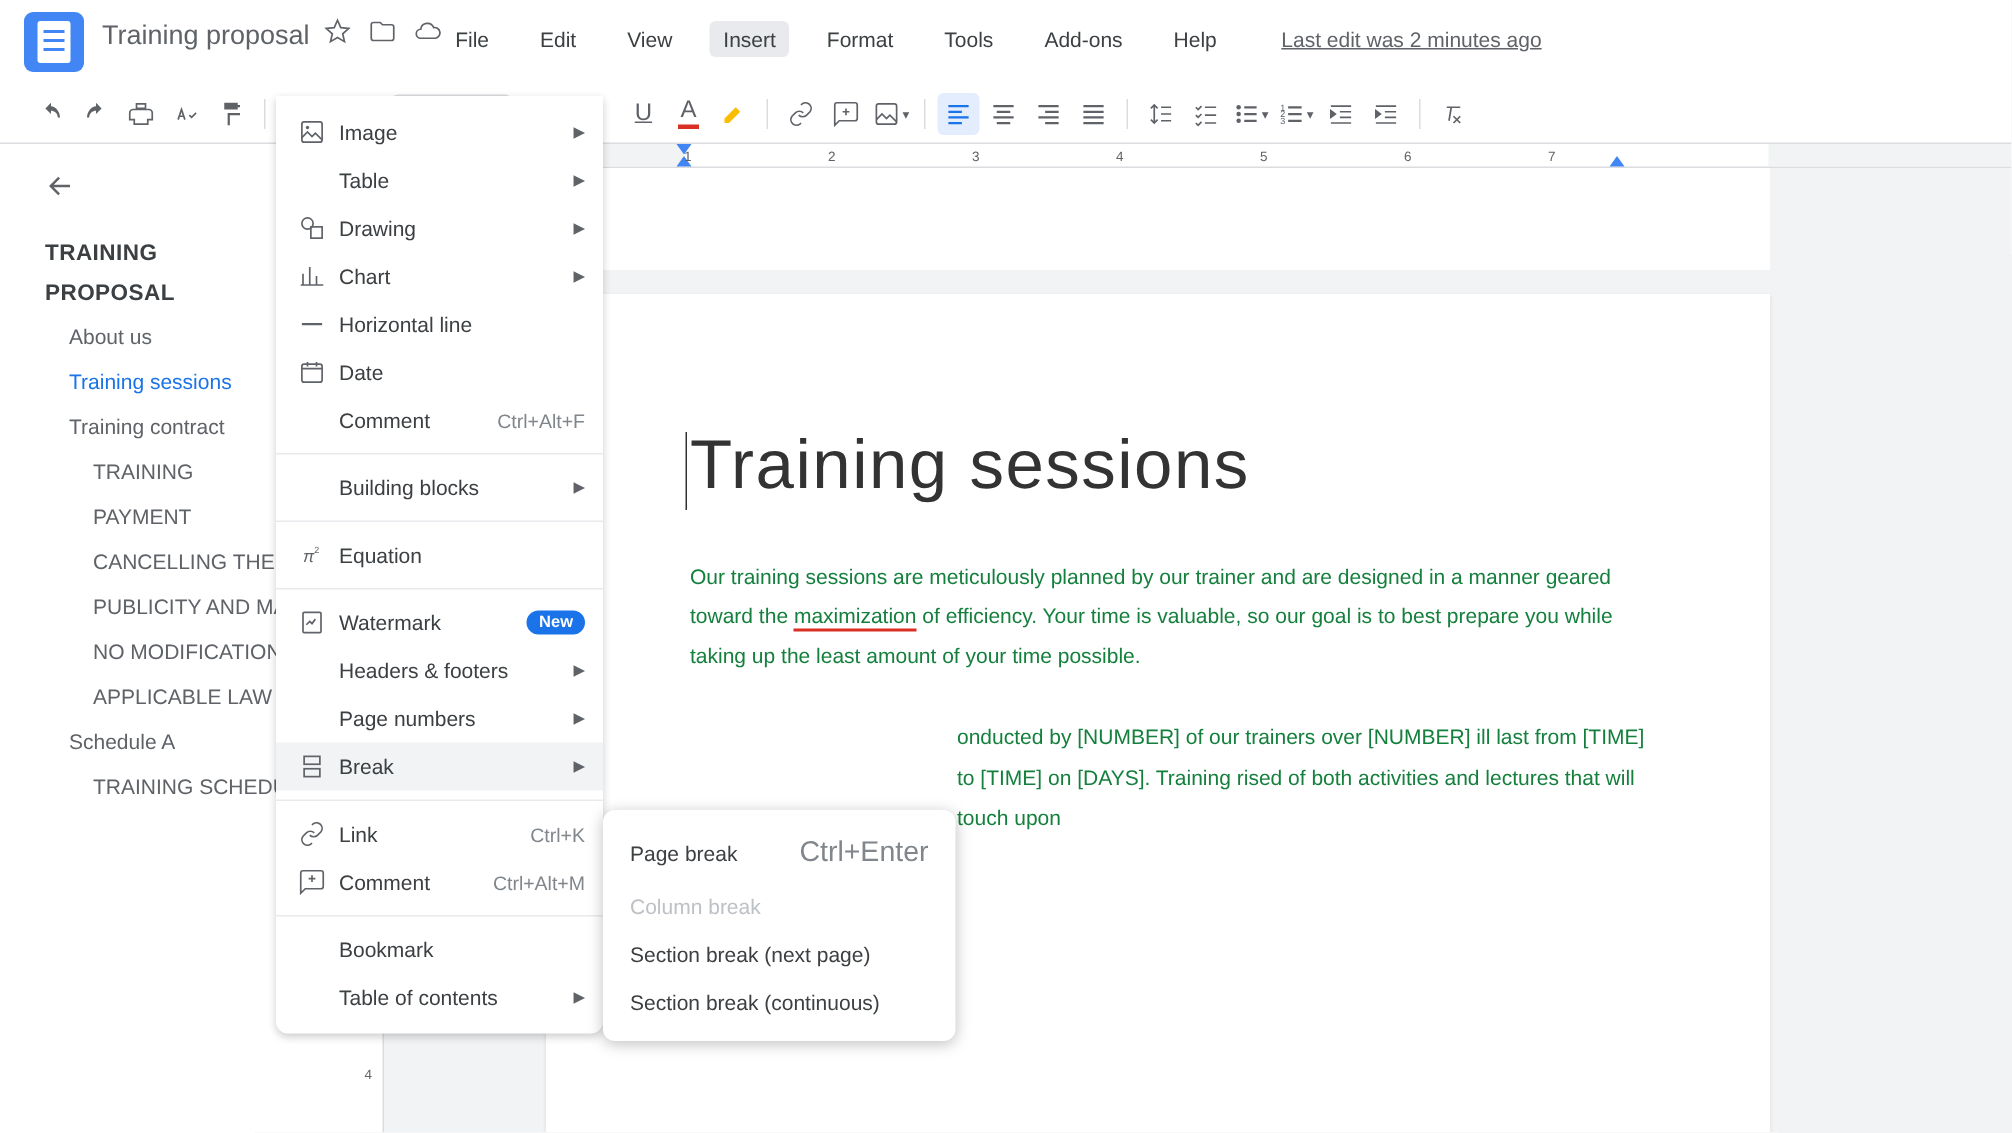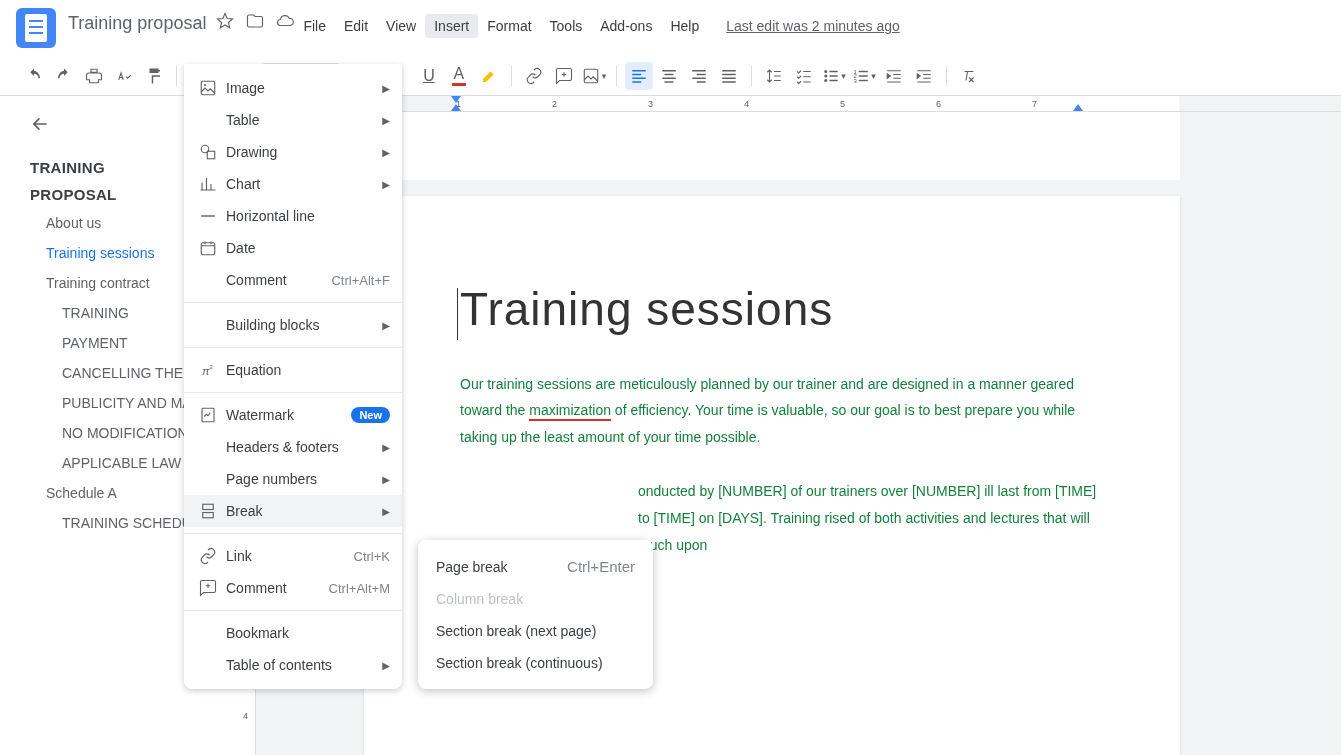--- a/index.html
+++ b/index.html
@@ -8,21 +8,21 @@
 .logo{width:40px;height:40px;background:#4285f4;border-radius:6px;margin-right:12px;display:flex;align-items:center;justify-content:center}
 .logo-inner{width:22px;height:28px;background:#fff;border-radius:2px;position:relative}
 .logo-inner::before,.logo-inner::after{content:"";position:absolute;left:4px;right:4px;height:2px;background:#4285f4}
 .logo-inner::before{top:6px}
 .logo-inner::after{top:12px;box-shadow:0 6px 0 #4285f4}
 .title-row{flex:1;display:flex;flex-direction:row}
 .doc-title{display:flex;align-items:center;gap:10px}
 .doc-title-text{font-size:18px;color:#5f6368}
 .doc-icons{display:flex;gap:12px;color:#5f6368}
 .doc-icons svg{width:18px;height:18px;fill:#5f6368}
-.menu-row{display:flex;align-items:center;gap:0;margin-top:6px}
+.menu-row{display:flex;align-items:center;gap:16px;margin-top:6px}
 .menu-item{padding:4px 9px;font-size:14px;color:#3c4043;cursor:pointer;border-radius:4px}
 .menu-item.active{background:#e8eaed}
 .last-edit{margin-left:18px;font-size:14px;color:#5f6368;text-decoration:underline;cursor:pointer}
 .toolbar{height:40px;border-bottom:1px solid #dadce0;display:flex;align-items:center;padding:0 20px;gap:2px}
 .tbtn{width:28px;height:28px;display:flex;align-items:center;justify-content:center;border-radius:4px;cursor:pointer;color:#5f6368}
 .tbtn svg{width:18px;height:18px;fill:#5f6368}
 .tsep{width:1px;height:20px;background:#dadce0;margin:0 6px}
 .font-sel{display:flex;align-items:center;padding:0 8px;font-size:14px;color:#3c4043;cursor:pointer;gap:4px}
 .zoom-box{display:flex;align-items:center;border:1px solid #dadce0;border-radius:4px;height:26px}
 .zoom-btn{width:24px;text-align:center;cursor:pointer;color:#5f6368;font-size:16px}
@@ -53,24 +53,24 @@
 .dropdown{position:absolute;left:184px;top:64px;width:218px;background:#fff;border-radius:0 0 8px 8px;box-shadow:0 2px 6px rgba(0,0,0,.2);padding:8px 0;z-index:100}
 .dd-item{display:flex;align-items:center;padding:6px 12px;font-size:14px;color:#3c4043;cursor:pointer;position:relative;height:32px}
 .dd-item:hover,.dd-item.hover{background:#f1f3f4}
 .dd-icon{width:24px;display:flex;justify-content:center;margin-right:6px}
 .dd-icon svg{width:18px;height:18px;fill:#5f6368}
 .dd-label{flex:1}
 .dd-shortcut{color:#80868b;font-size:13px}
 .dd-arrow{color:#5f6368;font-size:10px;margin-left:auto}
 .dd-sep{height:1px;background:#e8eaed;margin:6px 0}
 .dd-badge{background:#1a73e8;color:#fff;font-size:11px;padding:2px 8px;border-radius:10px;font-weight:600}
-.submenu{position:absolute;left:418px;top:540px;width:235px;background:#fff;border-radius:8px;box-shadow:0 2px 10px rgba(0,0,0,.25);padding:10px 0;z-index:101}
+.submenu{position:absolute;left:402px;top:540px;width:235px;background:#fff;border-radius:8px;box-shadow:0 2px 10px rgba(0,0,0,.25);padding:10px 0;z-index:101}
 .sm-item{display:flex;align-items:center;justify-content:space-between;padding:8px 18px;font-size:14px;color:#3c4043;cursor:pointer}
 .sm-item.disabled{color:#bdc1c6;cursor:default}
-.sm-shortcut{color:#80868b;font-size:15px}
+.sm-shortcut{color:#80868b;font-size:19px}
 .vruler{position:absolute;left:0;top:0;width:16px;bottom:0;background:#fff;border-right:1px solid #dadce0;font-size:9px;color:#5f6368}
 .vtick{position:absolute;left:3px}
 </style>
 </head>
 <body>
 
 <div class="topbar">
   <div class="logo">
       <div class="logo-inner"></div>
     </div>

